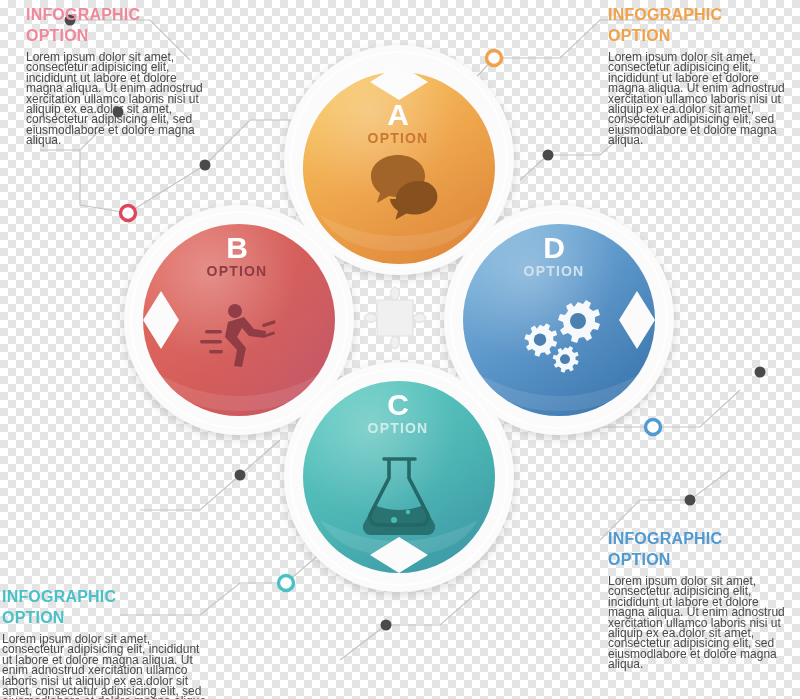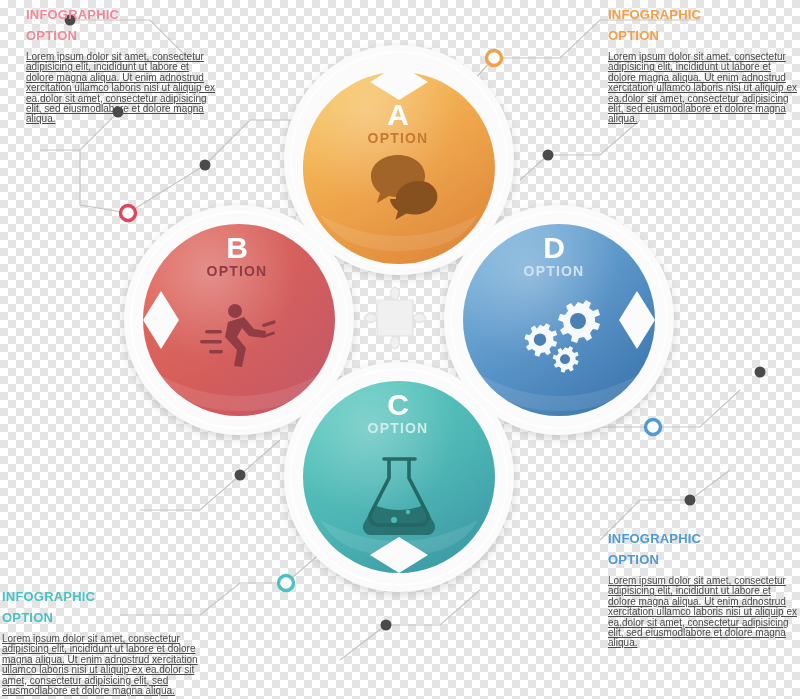--- a/index.html
+++ b/index.html
@@ -19,31 +19,30 @@
     background-size:16px 16px;
     background-position:0 0,8px 8px;
     background-color:#ffffff;
   }
   #stage{position:absolute;left:0;top:0;width:800px;height:699px;}
 
   
   .txtblock{position:absolute;width:190px;}
   .txtblock h2{
     margin:0 0 6px 0;
-    font-size:13px;
+    font-size:16px;
     line-height:21px;
     font-weight:bold;
     letter-spacing:.2px;
   }
   .txtblock p{
     margin:0;
-    font-size:10px;
+    font-size:12px;
     line-height:10.4px;
     color:#4a4a4a;
-    text-decoration:underline;
   }
   #tl{left:26px;top:4px;}
   #tl h2{color:#f0889c;}
   #tr{left:608px;top:4px;}
   #tr h2{color:#f0a24a;}
   #br{left:608px;top:528px;}
   #br h2{color:#4f9ad0;}
   #bl{left:0px;top:586px;width:210px;padding-left:2px;}
   #bl h2{color:#49c1c6;}
 

